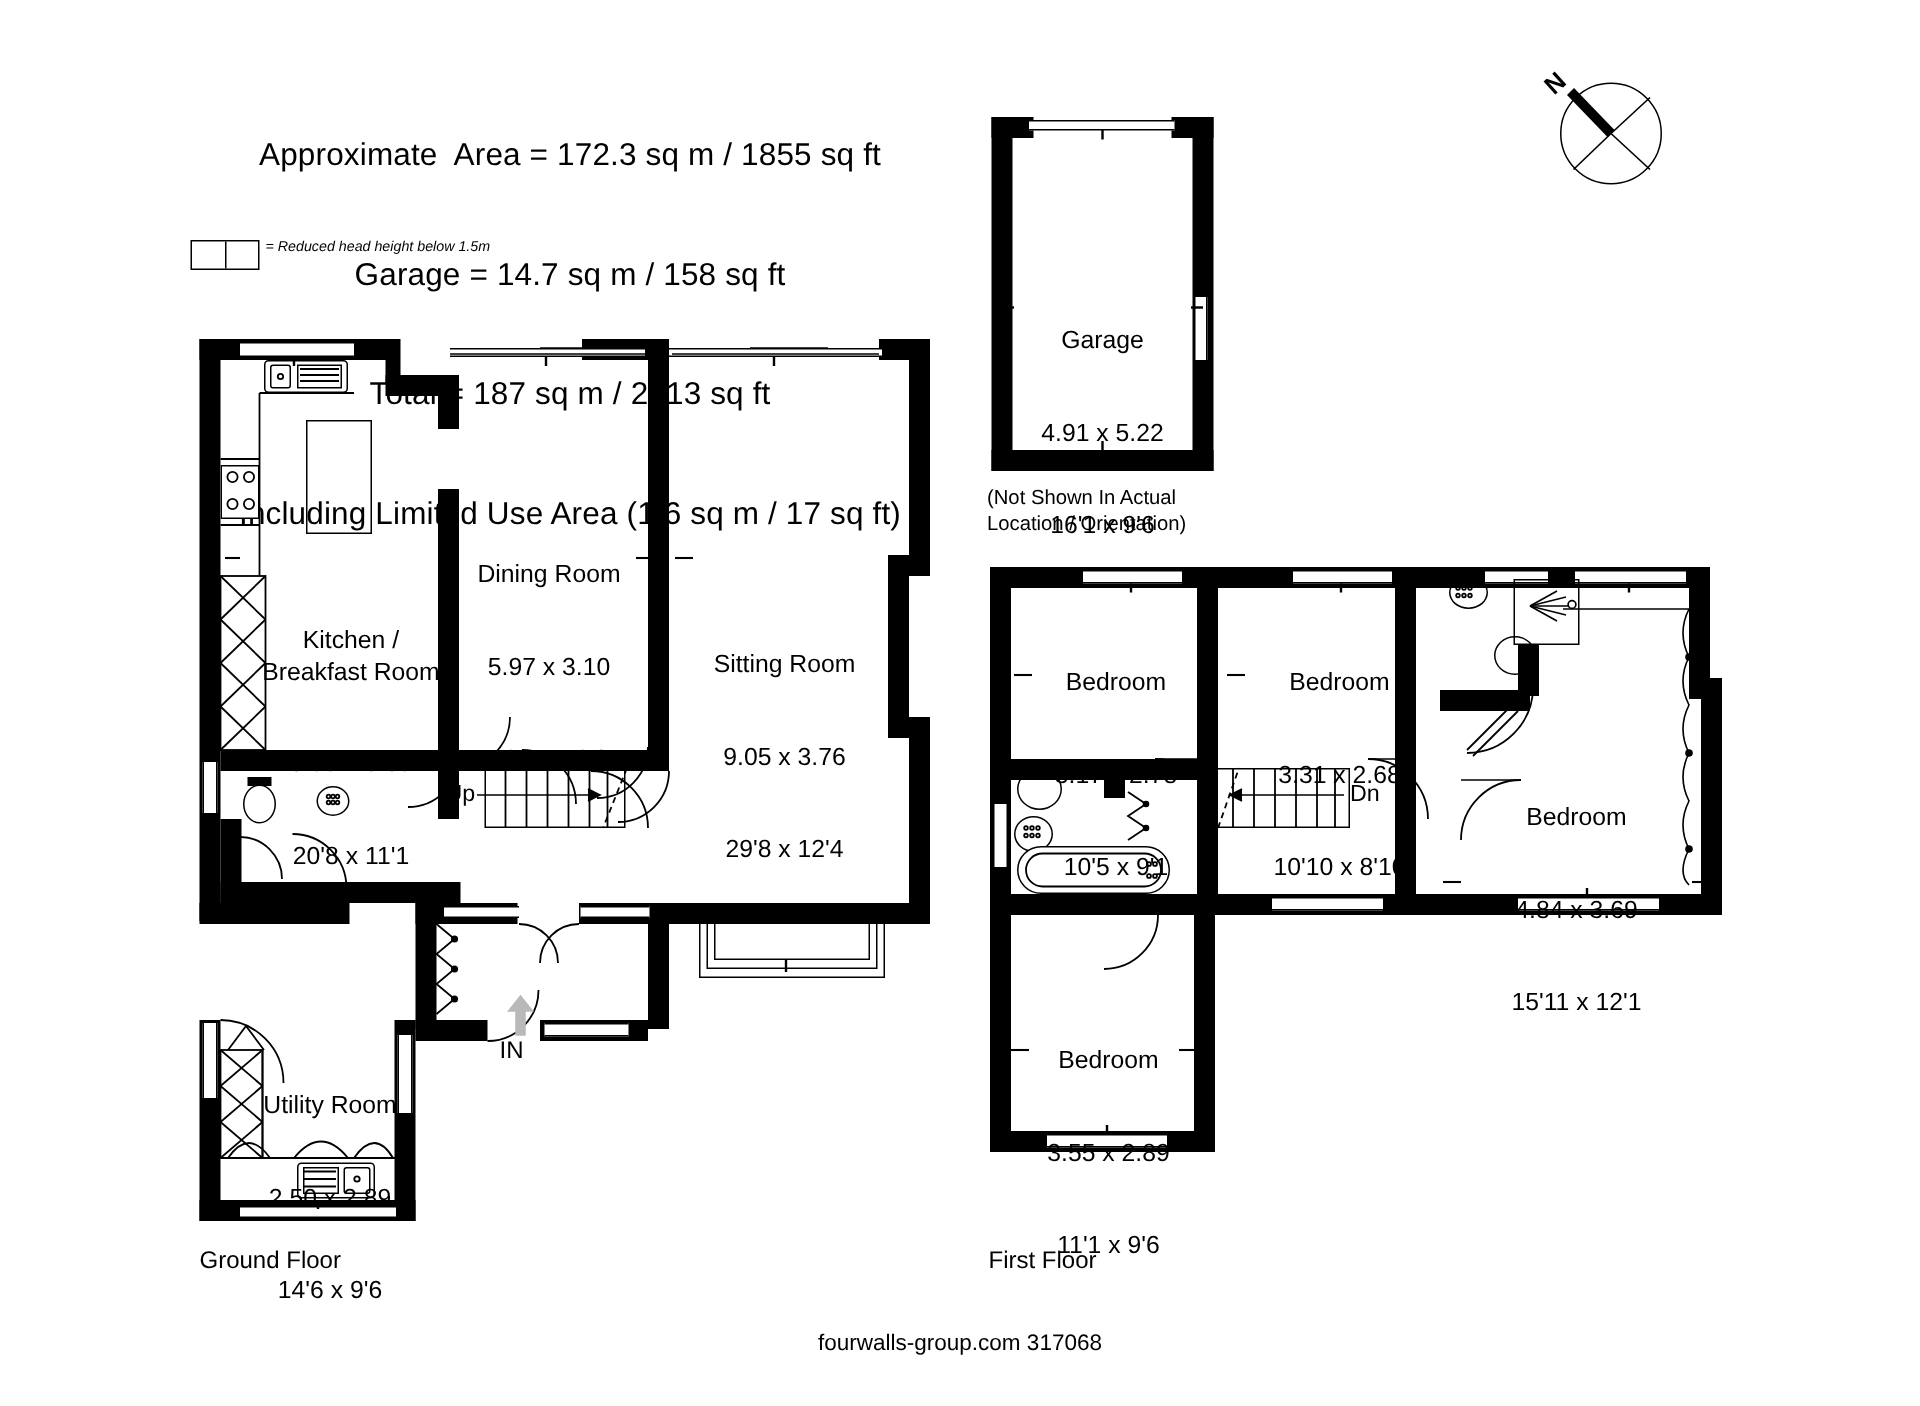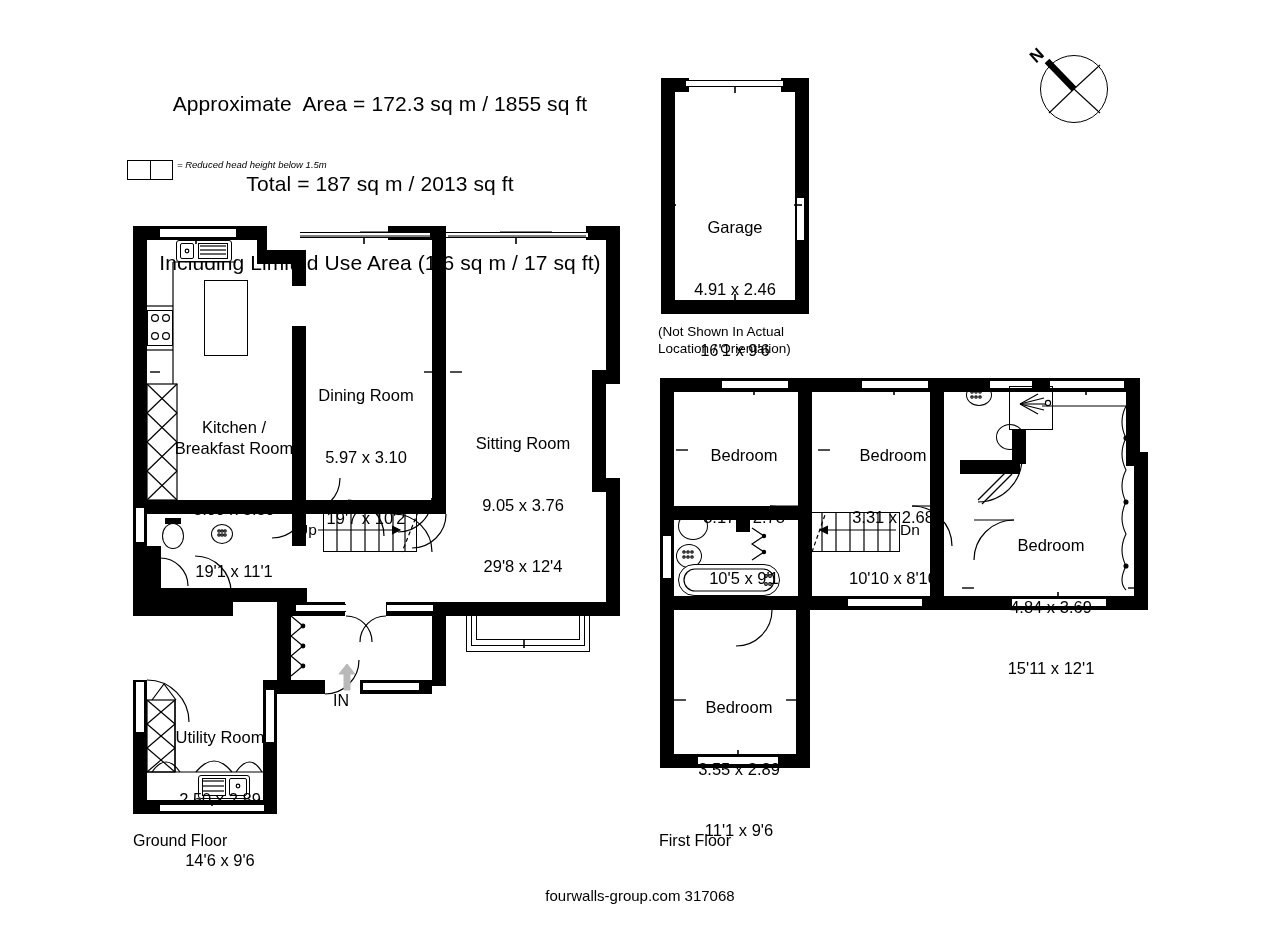--- a/index.html
+++ b/index.html
@@ -47,20 +47,21 @@
   .nlbl{position:absolute;left:1031px;top:46px;font-size:17px;font-weight:bold;
         transform:rotate(-42deg);transform-origin:50% 50%;}
 </style>
 </head>
 <body>
 
 <div id="stage">
 
   <div class="hdr">
     <div>Approximate  Area = 172.3 sq m / 1855 sq ft</div>
+    <div>Garage = 14.7 sq m / 158 sq ft</div>
     <div>Total = 187 sq m / 2013 sq ft</div>
     <div>Including Limited Use Area (1.6 sq m / 17 sq ft)</div>
   </div>
 
   <div class="legend-wrap">
     <div class="legend-box"></div>
     <div class="legend-txt">= Reduced head height below 1.5m</div>
   </div>
 
   <div class="compass">
@@ -77,21 +78,21 @@
   <div>
     <div class="w" style="left:661px;top:78px;width:14px;height:236px"></div>
     <div class="w" style="left:795px;top:78px;width:14px;height:236px"></div>
     <div class="w" style="left:661px;top:78px;width:28px;height:14px"></div>
     <div class="w" style="left:781px;top:78px;width:28px;height:14px"></div>
     <div class="w" style="left:661px;top:300px;width:148px;height:14px"></div>
     <div class="win" style="left:686px;top:80px;width:97px;height:7px"></div>
     <div class="winv" style="left:796px;top:198px;width:9px;height:42px"></div>
     <div class="rl" style="left:655px;top:176px;width:160px">
       <div>Garage</div>
-      <div>4.91 x 2.46</div>
+      <div>4.91 x 5.22</div>
       <div>16'1 x 9'6</div>
     </div>
     <div class="note" style="left:658px;top:323px">(Not Shown In Actual
 Location / Orientation)</div>
   </div>
 
   <div>
 
     <div class="w" style="left:133px;top:226px;width:14px;height:290px"></div>
     <div class="w" style="left:133px;top:516px;width:14px;height:98px"></div>
@@ -162,23 +163,23 @@
     <div>
       <div class="ol" style="left:323px;top:512px;width:94px;height:40px"></div>
     </div>
     <div class="updn" style="left:297px;top:521px">Up</div>
     <div class="updn" style="left:333px;top:692px;font-size:16px">IN</div>
 
     <div class="rl" style="left:150px;top:376px;width:168px">
       <div style="white-space:pre-line">Kitchen /
 Breakfast Room</div>
       <div>5.99 x 3.39</div>
-      <div>19'1 x 11'1</div>
-    </div>
-    <div class="rl" style="left:306px;top:344px;width:120px">
+      <div>20'8 x 11'1</div>
+    </div>
+    <div class="rl" style="left:306px;top:332px;width:120px">
       <div>Dining Room</div>
       <div>5.97 x 3.10</div>
       <div>19'7 x 10'2</div>
     </div>
     <div class="rl" style="left:452px;top:392px;width:142px">
       <div>Sitting Room</div>
       <div>9.05 x 3.76</div>
       <div>29'8 x 12'4</div>
     </div>
     <div class="rl" style="left:150px;top:686px;width:140px">

